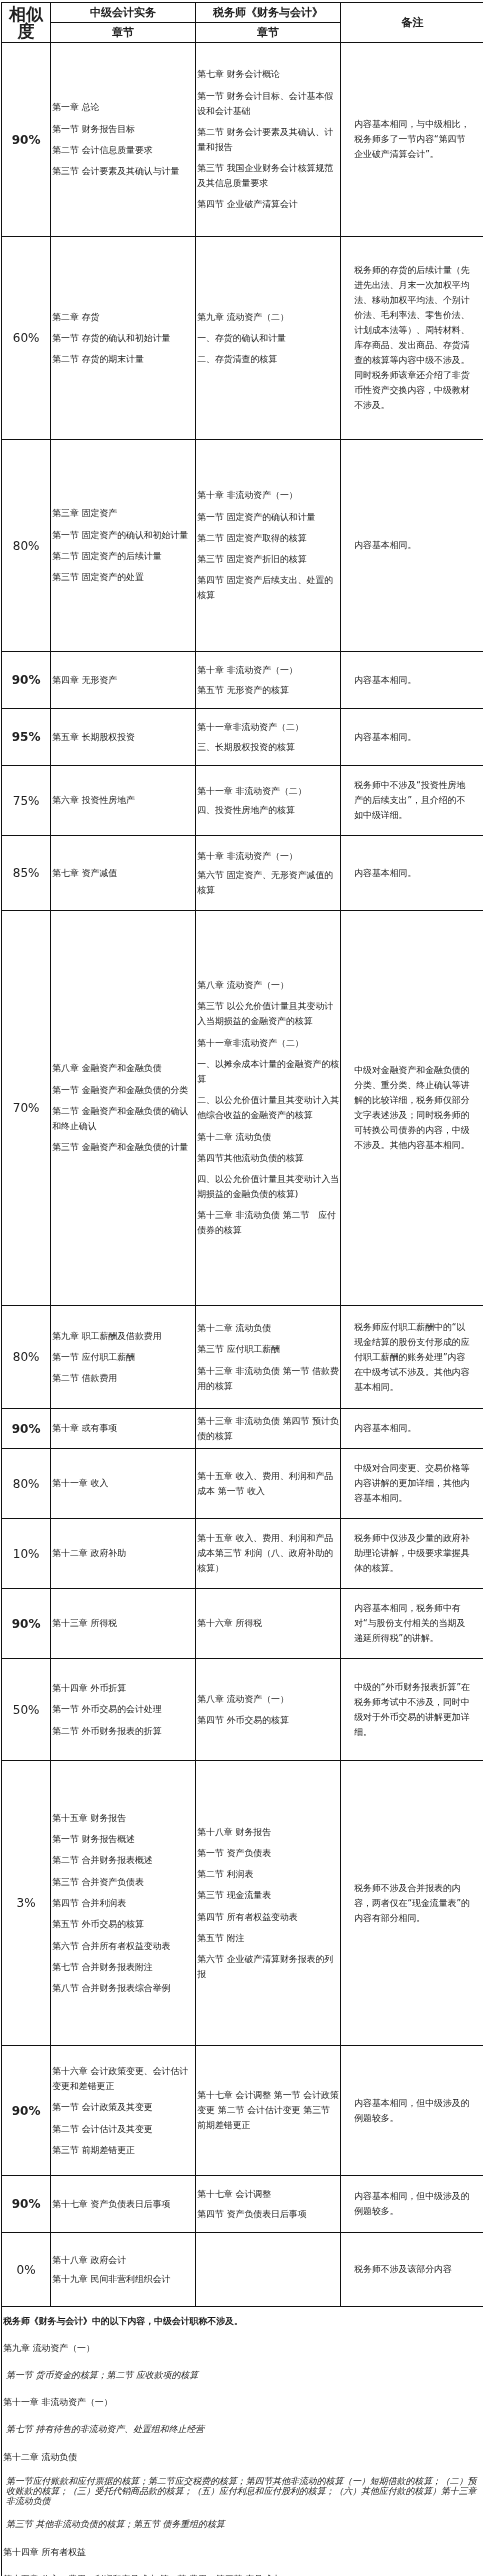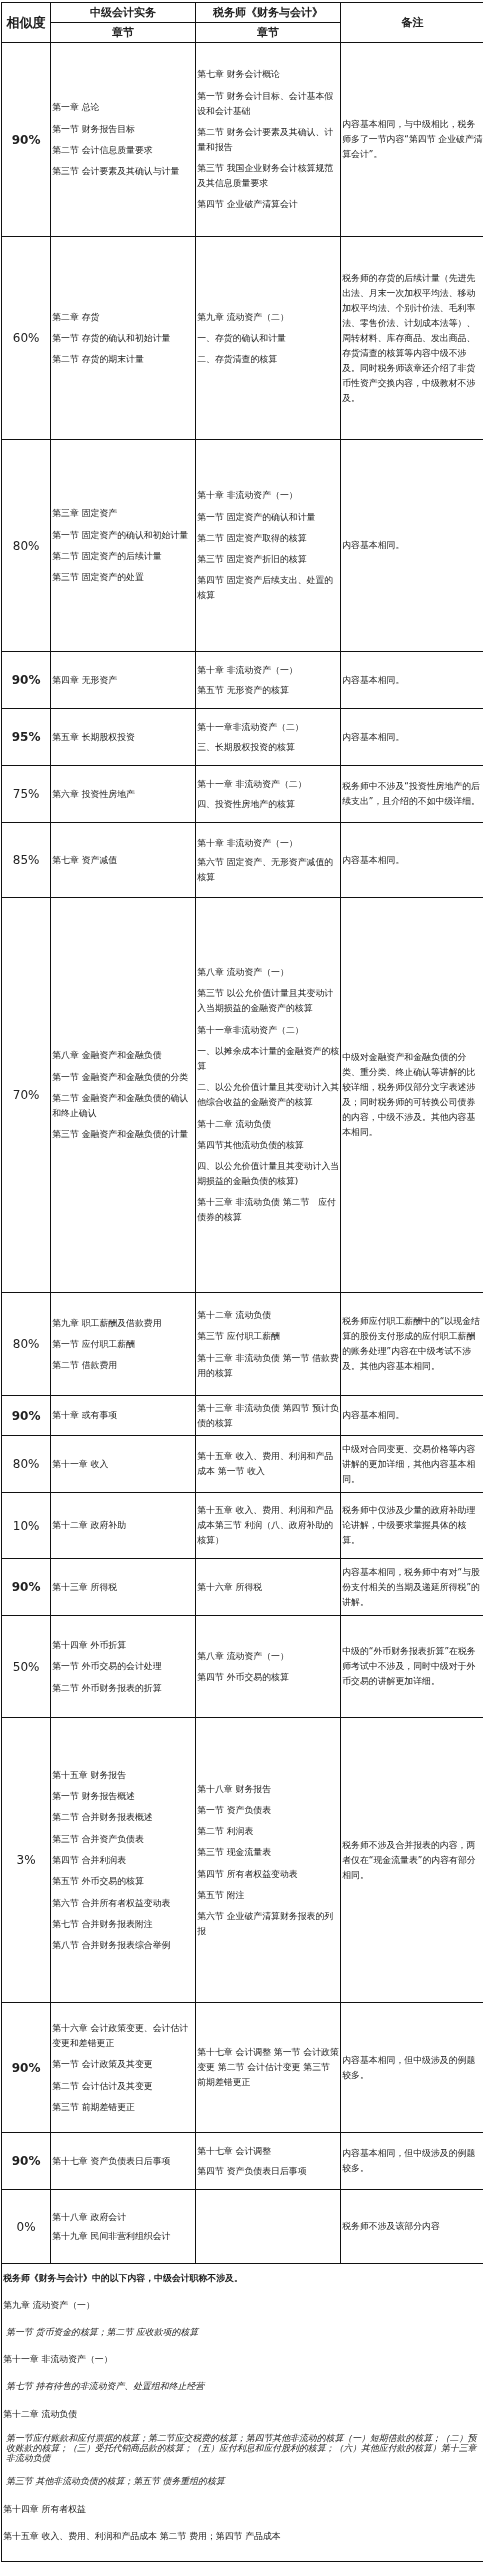--- a/index.html
+++ b/index.html
@@ -24,42 +24,42 @@
     col.c-sim { width: 49px; }
     col.c-mid { width: 145px; }
     col.c-tax { width: 145px; }
     col.c-note { width: 144px; }
     th {
       font-weight: bold;
       font-size: 11px;
       text-align: center;
       color: #222;
     }
-    th.h-sim { height: 40px; font-size: 13px; }
+    th.h-sim { height: 40px; font-size: 17px; }
     th.h-top { height: 20px; }
     th.h-sub { height: 20px; }
     td.sim {
       text-align: center;
       font-size: 12px;
       color: #222;
     }
     td.sim.bold { font-weight: bold; }
     td.txt {
       padding: 0 0.6px 0 1.1px;
       text-align: left;
     }
     .line {
       display: block;
       line-height: 15px;
       margin: 6.3px 0;
       white-space: normal;
       word-break: break-all;
     }
     .line.tight { margin: 4.6px 0; }
-    td.note .line { margin: 0; line-height: 15px; }
+    td.note .line { margin: 12px; line-height: 15px; }
     td.foot {
       padding: 3.4px 1.1px 5.7px 1.1px;
       vertical-align: top;
       text-align: left;
     }
     .foot-title {
       font-weight: bold;
       display: block;
       line-height: 15px;
       margin: 3.4px 0 10.3px 0;

